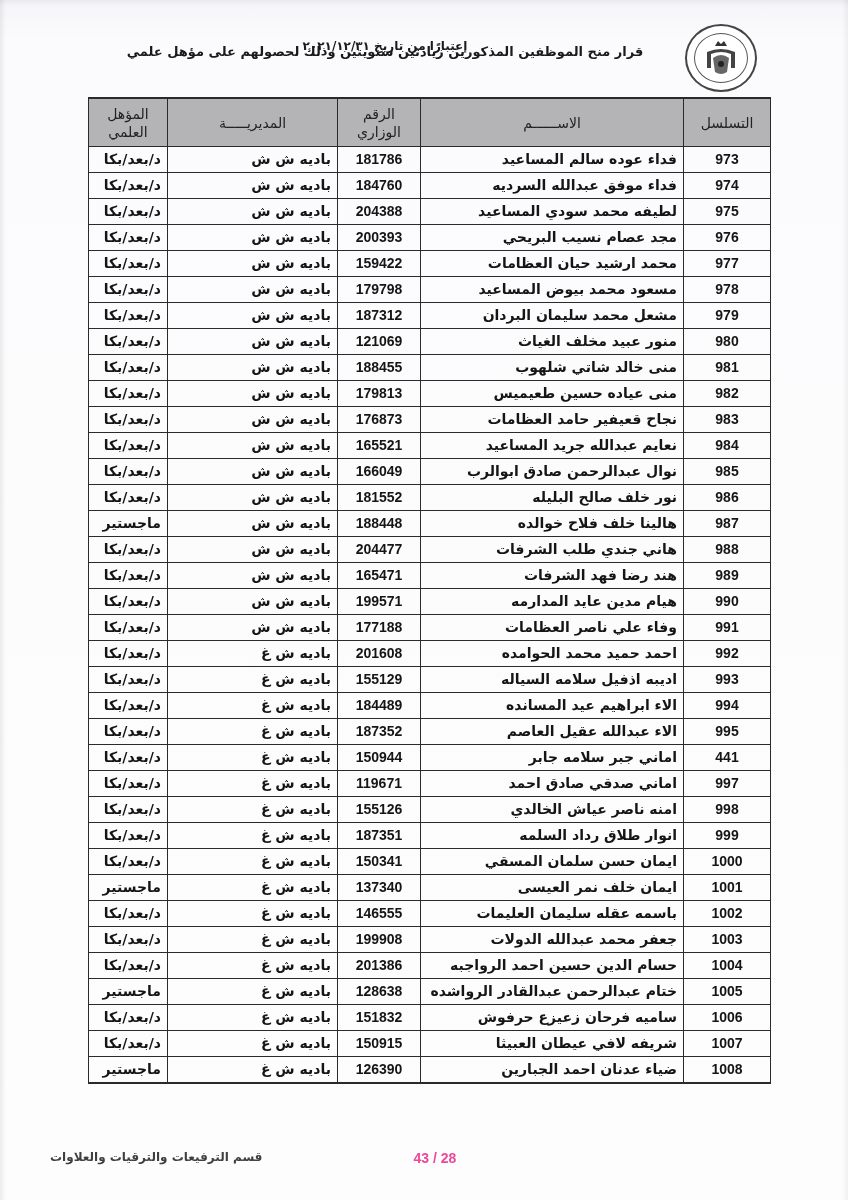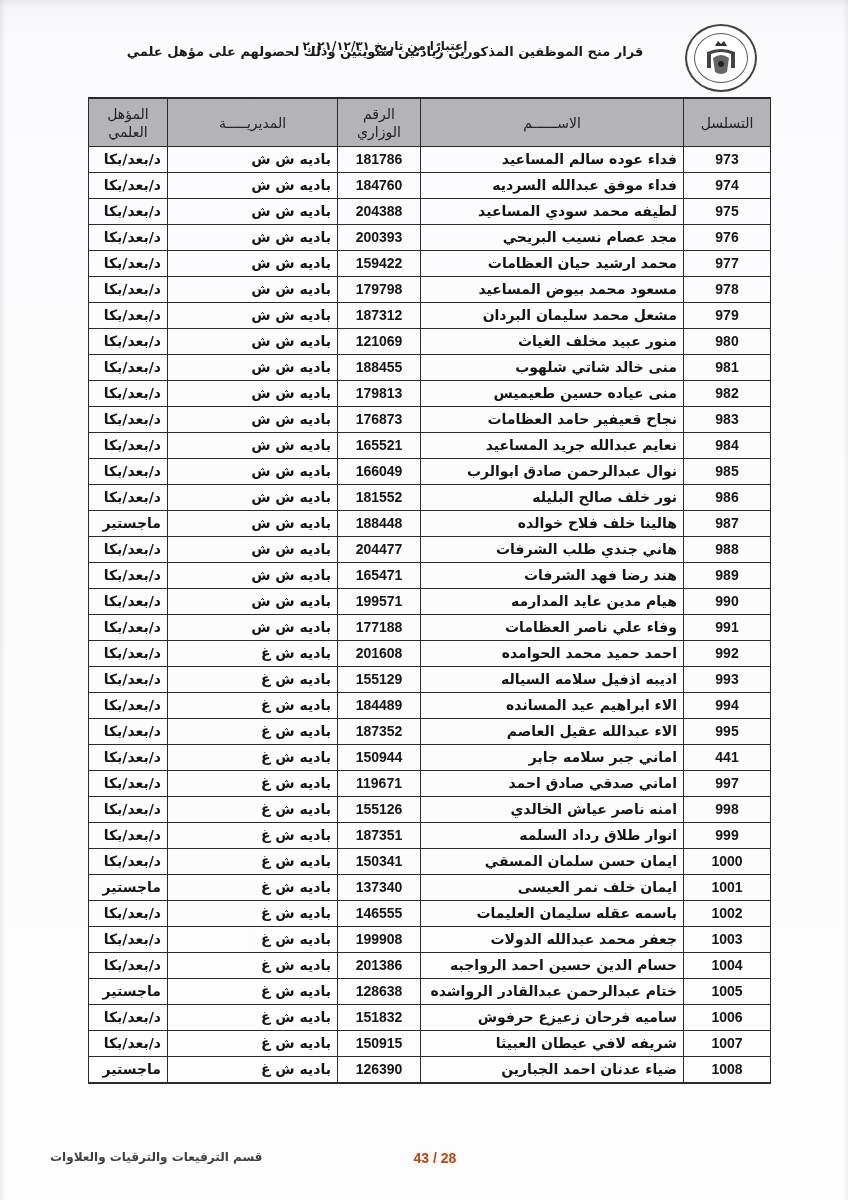--- a/index.html
+++ b/index.html
@@ -69,21 +69,21 @@
   td.serial { text-align: center; font-family: "Liberation Sans", sans-serif; font-weight: bold; font-size: 15px; margin-top: 28px; }
   td.name   { text-align: right; }
   td.id     { text-align: center; font-family: "Liberation Sans", sans-serif; font-size: 15px; }
   td.dir    { text-align: right; }
   td.qual   { text-align: right; font-size: 13px; margin-top: 8px; }
   table.grid tbody tr:last-child td { border-bottom: 2px solid #2a2a2a; }
 
   .footer-page {
     position: absolute; top: 1150px; left: 405px; width: 60px;
     text-align: center; font-family: "Liberation Sans", sans-serif;
-    font-weight: bold; font-size: 14px; color: #c2410c;
+    font-weight: bold; font-size: 14px; color: #ec4899;
   }
   .footer-dept {
     position: absolute; top: 1150px; left: 50px; width: 220px;
     direction: rtl; text-align: left;
     font-weight: bold; font-size: 12px; color: #404040;
   }
 </style>
 </head>
 <body>
 

